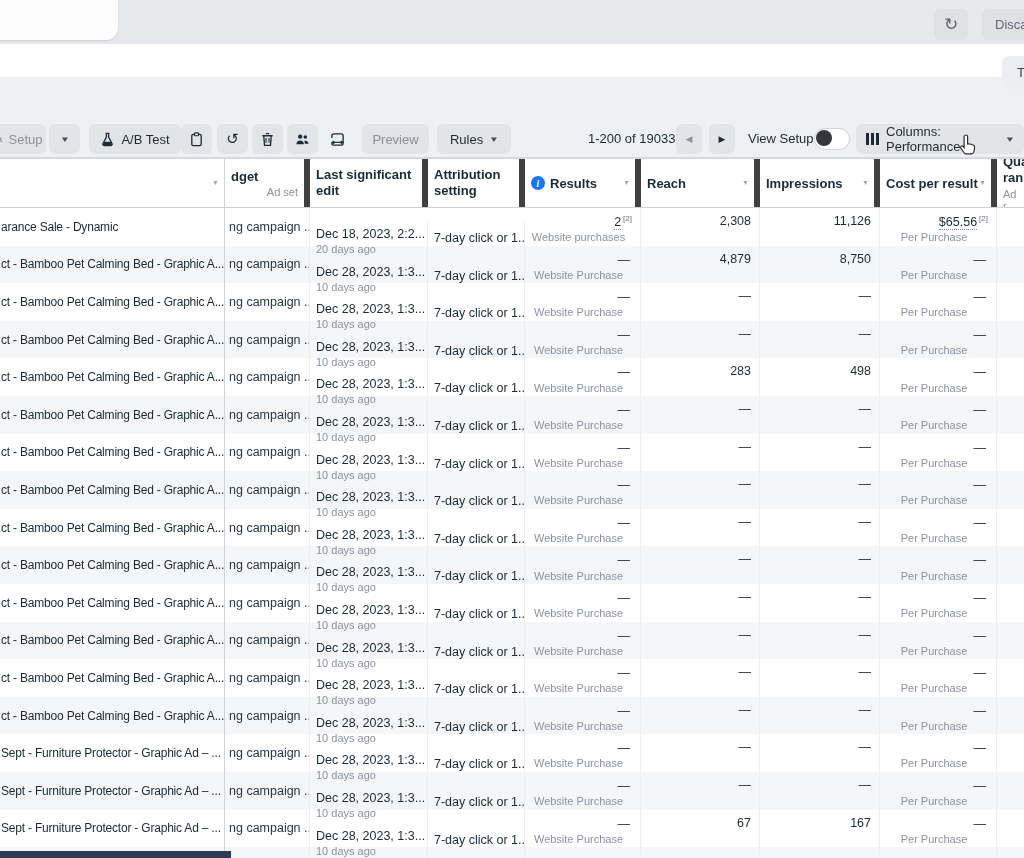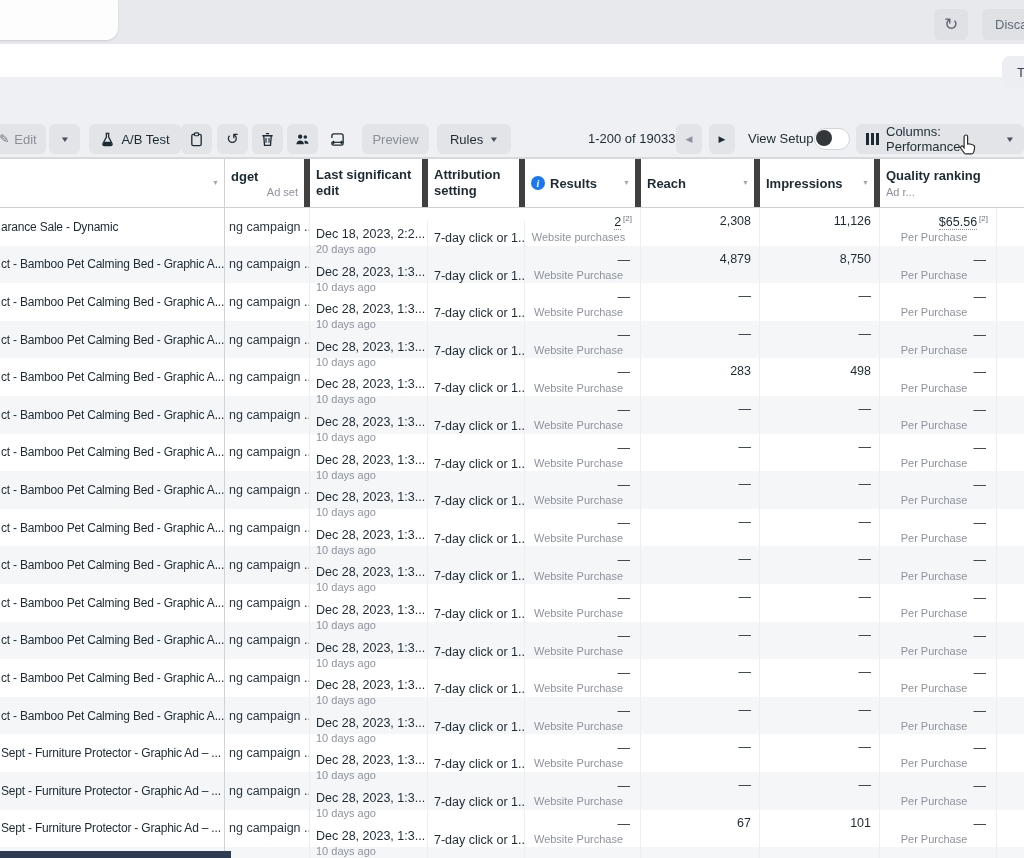--- a/index.html
+++ b/index.html
@@ -118,21 +118,21 @@
         <rect x="0.5" y="1" width="15" height="14" rx="2.5" fill="#1877f2"></rect>
         <rect x="2.5" y="3.2" width="11" height="1.8" rx="0.9" fill="#eaf1ff"></rect>
       </svg>
       <span class="lbl">Ads</span>
     </div>
   </div>
 
   <div class="toolbar">
     <div class="tbtn" style="left:-10px;width:56px;">
       <span style="font-size:12px;color:#6b717b;margin-right:5px;">✎</span>
-      <span class="gray-text">Edit</span>
+      <span class="gray-text">Setup</span>
     </div>
     <div class="tbtn" style="left:49px;width:31px;">
       <span class="caret">▼</span>
     </div>
     <div class="tbtn" style="left:89px;width:92px;">
       <svg class="ticon" viewBox="0 0 16 16" style="margin-right:6px;">
         <path d="M6 1.5h4M6.8 1.5v4L3.2 12.3c-.6 1.1.2 2.2 1.4 2.2h6.8c1.2 0 2-1.1 1.4-2.2L9.2 5.5v-4" fill="none" stroke="#1c2b33" stroke-width="1.4"></path>
         <path d="M4.6 10.5h6.8l1.2 2.4c.3.7-.1 1.4-.9 1.4H4.3c-.8 0-1.2-.7-.9-1.4z" fill="#1c2b33"></path>
       </svg>
       <span>A/B Test</span>
@@ -223,20 +223,24 @@
       <span class="sortcaret">▼</span>
     </div>
     <div class="th">
       <span>Reach</span>
       <span class="sortcaret">▼</span>
     </div>
     <div class="th">
       <span>Impressions</span>
       <span class="sortcaret">▼</span>
     </div>
+    <div class="th">
+      <span>Cost per result</span>
+      <span class="sortcaret">▼</span>
+    </div>
     <div class="th" style="border-right:none;">
       <span style="white-space:normal;line-height:1.25;">Quality ranking</span>
       <span class="sub left">Ad r...</span>
     </div>
   </div>
 
   <div class="tbody" id="tbody">
   <div class="trow grid">
     <div class="c name">
           <span>arance Sale - Dynamic</span>
@@ -748,21 +752,21 @@
       <div class="l1">7-day click or 1...</div>
     </div>
     <div class="c num">
       <div class="l1"><span class="val">—</span><span class="sup"></span></div>
       <div class="l2">Website Purchase</div>
     </div>
     <div class="c num">
           <div class="l1">67</div>
         </div>
     <div class="c num">
-          <div class="l1">101</div>
+          <div class="l1">167</div>
         </div>
     <div class="c num">
       <div class="l1"><span class="val">—</span><span class="sup"></span></div>
       <div class="l2">Per Purchase</div>
     </div>
     <div class="c" style="border-right:none;"></div>
   </div>
 
   <div class="trow grid">
     <div class="c name"></div>

